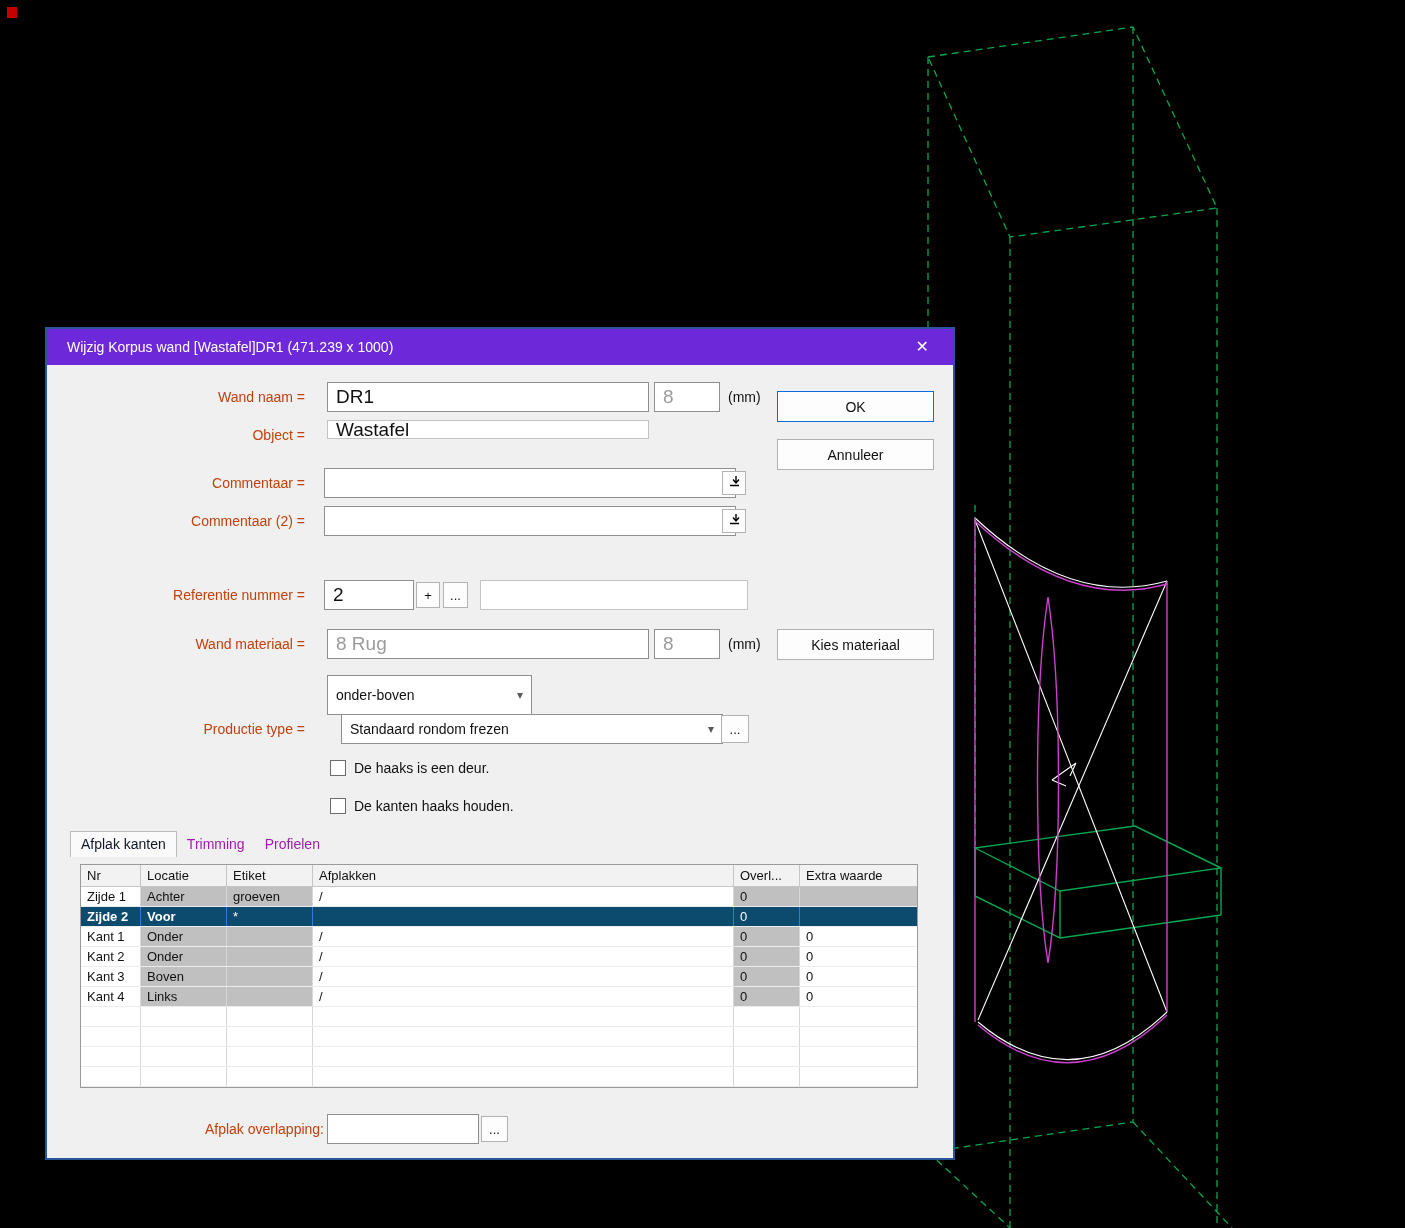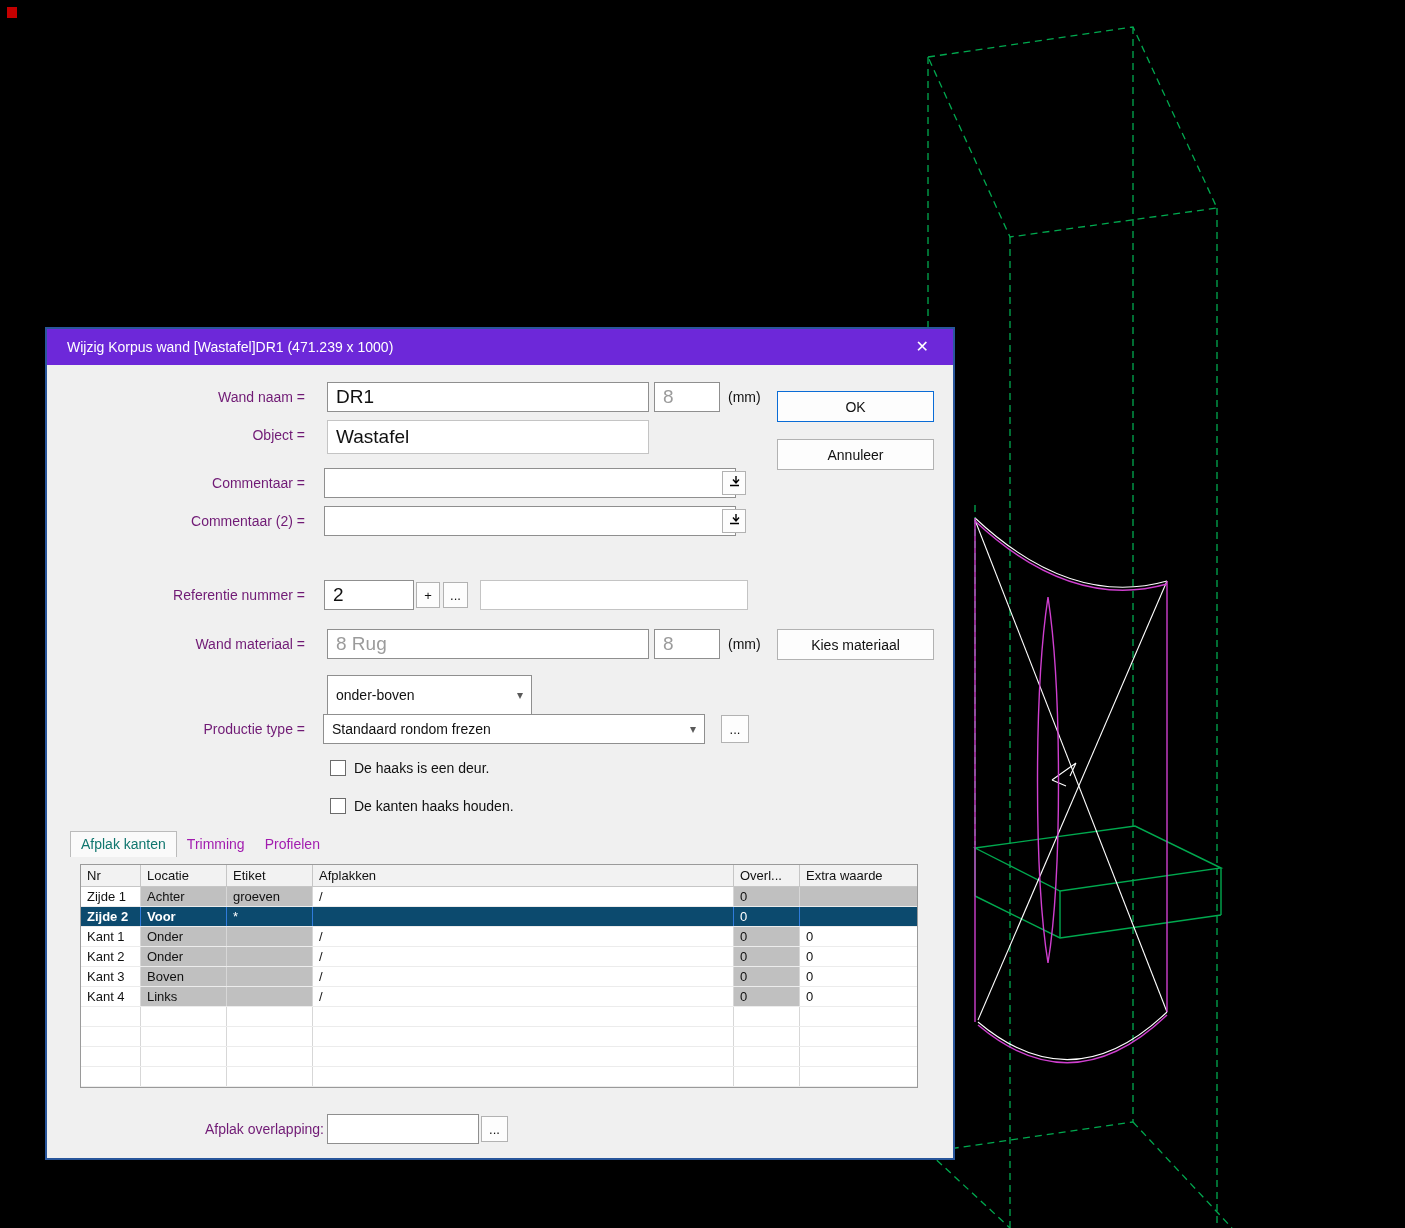--- a/index.html
+++ b/index.html
@@ -25,21 +25,21 @@
     display:flex; align-items:center;
     padding:0 20px; font-size:14px;
   }
   .titlebar .close {
     margin-left:auto; font-size:16px; line-height:16px; cursor:default; padding:2px 4px;
   }
   .content { position:relative; height:793px; }
 
   .lbl {
     position:absolute; left:20px; width:238px; text-align:right;
-    height:30px; line-height:30px; color:#701a75; white-space:nowrap;
+    height:30px; line-height:30px; color:#c2410c; white-space:nowrap;
   }
   .unit { position:absolute; left:681px; width:56px; height:30px; line-height:30px; }
 
   .txt {
     position:absolute; background:#fff; border:1px solid #8f8f8f;
     font-family:"Liberation Sans", sans-serif; font-size:19px;
     padding:0 8px; outline:none; color:#111;
   }
   .txt.light { border-color:#c4c4c4; }
   .txt.dim { color:#9b9b9b; }
@@ -62,21 +62,21 @@
     position:absolute; width:16px; height:16px;
     background:#fff; border:1px solid #6b6b6b;
   }
   .cb-lbl { position:absolute; left:307px; height:17px; line-height:17px; }
 
   
   .tabbar { position:absolute; left:23px; top:466px; height:26px; display:flex; align-items:flex-end; }
   .tab { padding:4px 10px 5px 10px; color:#a21caf; cursor:default; white-space:nowrap; }
   .tab.active {
     background:#fafafa; border:1px solid #bbb; border-bottom:none;
-    color:#0f766e;
+    color:#0f172a;
   }
 
   
   .grid {
     position:absolute; left:33px; top:499px; width:838px; height:224px;
     background:#fff; border:1px solid #9a9a9a; overflow:hidden; font-size:13px;
   }
   .ghead { display:flex; height:22px; background:#f2f2f2;justify-content:center; }
   .ghead .gc {
     border-right:1px solid #c6c6c6; border-bottom:1px solid #c6c6c6;
@@ -145,21 +145,21 @@
   </div>
 
   <div class="content">
 
     <div class="lbl" style="top:17px">Wand naam =</div>
     <input class="txt" style="left: 280px; top: 17px; width: 322px; height: 30px;" value="DR1">
     <input class="txt dim" style="left: 607px; top: 17px; width: 66px; height: 30px;" value="8">
     <div class="unit" style="top:17px">(mm)</div>
 
     <div class="lbl" style="top:55px">Object =</div>
-    <input class="txt light" style="left: 280px; top: 55px; width: 322px; height: 34px;" value="Wastafel">
+    <input class="txt light" style="left: 280px; top: 55px; width: 322px; height: 19px;" value="Wastafel">
 
     <button class="btn default" style="left:730px; top:26px; width:157px; height:31px">OK</button>
     <button class="btn" style="left:730px; top:74px; width:157px; height:31px">Annuleer</button>
 
     <div class="lbl" style="top:103px">Commentaar =</div>
     <input class="txt" style="left: 277px; top: 103px; width: 412px; height: 30px;" value="">
     <button class="btn small" style="left:675px; top:106px; width:24px; height:24px">
       <span>
         <svg width="13" height="13" viewBox="0 0 13 13">
             <path d="M8 1 V7 M5 4.5 L8 8 L11 4.5 M2 10.5 H11" stroke="#000" stroke-width="1.4" fill="none"></path>
@@ -188,21 +188,21 @@
     <input class="txt dim" style="left: 607px; top: 264px; width: 66px; height: 30px;" value="8">
     <div class="unit" style="top:264px">(mm)</div>
     <button class="btn" style="left:730px; top:264px; width:157px; height:31px">Kies materiaal</button>
 
     <div class="dropdown" style="left:280px; top:310px; width:205px; height:40px">
       <span>onder-boven</span>
       <span class="arrow">▾</span>
     </div>
 
     <div class="lbl" style="top:349px">Productie type =</div>
-    <div class="dropdown" style="left:276px; top:349px; width:382px; height:30px">
+    <div class="dropdown" style="left:294px; top:349px; width:382px; height:30px">
       <span>Standaard rondom frezen</span>
       <span class="arrow">▾</span>
     </div>
     <button class="btn small" style="left:674px; top:350px; width:28px; height:28px">...</button>
 
     <span class="cb" style="left:283px; top:395px"></span>
     <div class="cb-lbl" style="top:395px">De haaks is een deur.</div>
     <span class="cb" style="left:283px; top:433px"></span>
     <div class="cb-lbl" style="top:433px">De kanten haaks houden.</div>
 

